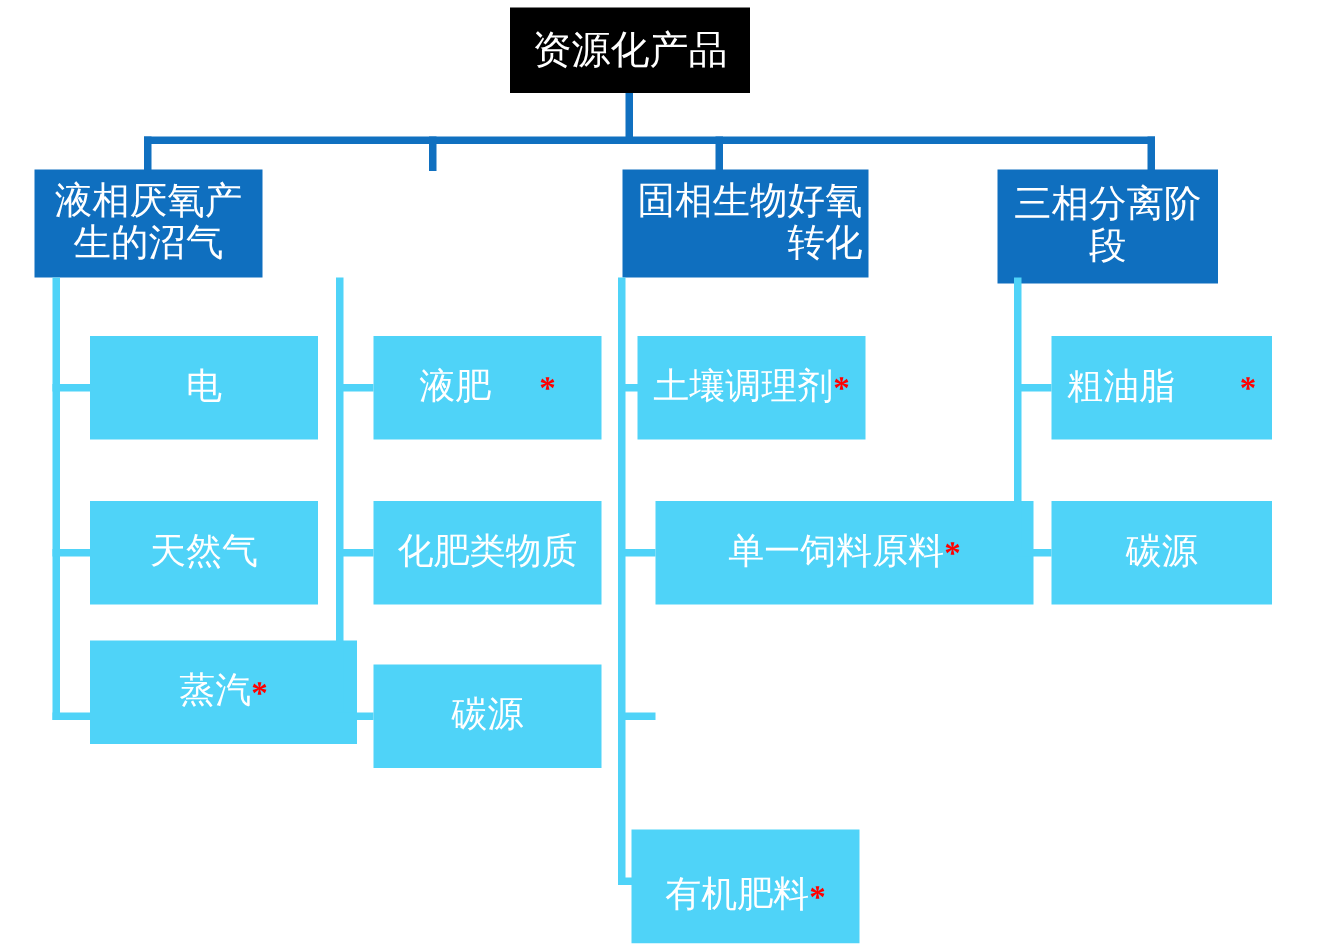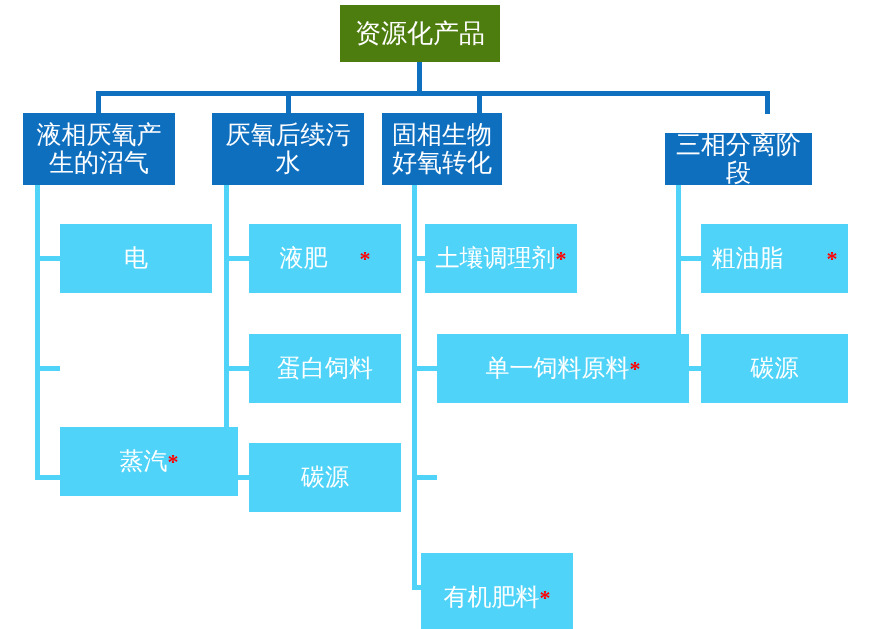--- a/index.html
+++ b/index.html
@@ -24,21 +24,21 @@
     display: flex;
     align-items: center;
     justify-content: center;
     text-align: center;
     color: #ffffff;
     line-height: 1.12;
     padding: 2px 4px;
     white-space: pre-wrap;
   }
   .node-root {
-    background: #4d7c0f;
+    background: #000000;
     font-size: 26px;
   }
   .node-l2 {
     background: #0F6FBF;
     font-size: 25px;
   }
   .node-l3 {
     background: #4FD3F8;
     font-size: 24px;
   }
@@ -79,64 +79,64 @@
   </div>
 
   <div class="conn conn-l2" style="left:35px; top:185px; width:5px; height:295px;"></div>
   <div class="conn conn-l2" style="left:35px; top:256px; width:25px; height:5px;"></div>
   <div class="conn conn-l2" style="left:35px; top:366px; width:25px; height:5px;"></div>
   <div class="conn conn-l2" style="left:35px; top:475px; width:25px; height:5px;"></div>
 
   <div class="node node-l3" style="left:60px; top:224px; width:152px; height:69px;">
     <span>电</span><span class="ast"></span>
   </div>
+  <div class="node node-l3" style="left:60px; top:334px; width:152px; height:69px;">
+    <span>天然气</span><span class="ast"></span>
+  </div>
   <div class="node node-l3" style="left:60px; top:427px; width:178px; height:69px;text-align:right;">
     <span>蒸汽</span><span class="ast">*</span>
   </div>
 
-  <div class="node node-l2" style="left:212px; top:113px; width:152px; height:72px;">
-    <span>厌氧后续污水</span>
-  </div>
 
   <div class="conn conn-l2" style="left:224px; top:185px; width:5px; height:295px;"></div>
   <div class="conn conn-l2" style="left:224px; top:256px; width:25px; height:5px;"></div>
   <div class="conn conn-l2" style="left:224px; top:366px; width:25px; height:5px;"></div>
   <div class="conn conn-l2" style="left:224px; top:475px; width:25px; height:5px;"></div>
 
   <div class="node node-l3" style="left:249px; top:224px; width:152px; height:69px;gap:32px;">
     <span>液肥</span><span class="ast">*</span>
   </div>
   <div class="node node-l3" style="left:249px; top:334px; width:152px; height:69px;">
-    <span>蛋白饲料</span><span class="ast"></span>
+    <span>化肥类物质</span><span class="ast"></span>
   </div>
   <div class="node node-l3" style="left:249px; top:443px; width:152px; height:69px;">
     <span>碳源</span><span class="ast"></span>
   </div>
 
-  <div class="node node-l2" style="left:382px; top:113px; width:120px; height:72px;">
+  <div class="node node-l2" style="left:415px; top:113px; width:164px; height:72px;text-align:right;">
     <span>固相生物好氧转化</span>
   </div>
 
   <div class="conn conn-l2" style="left:412px; top:185px; width:5px; height:405px;"></div>
   <div class="conn conn-l2" style="left:412px; top:256px; width:25px; height:5px;"></div>
   <div class="conn conn-l2" style="left:412px; top:366px; width:25px; height:5px;"></div>
   <div class="conn conn-l2" style="left:412px; top:475px; width:25px; height:5px;"></div>
   <div class="conn conn-l2" style="left:412px; top:585px; width:25px; height:5px;"></div>
 
   <div class="node node-l3" style="left:425px; top:224px; width:152px; height:69px;">
     <span>土壤调理剂</span><span class="ast">*</span>
   </div>
   <div class="node node-l3" style="left:437px; top:334px; width:252px; height:69px;">
     <span>单一饲料原料</span><span class="ast">*</span>
   </div>
   <div class="node node-l3" style="left:421px; top:553px; width:152px; height:89px;">
     <span>有机肥料</span><span class="ast">*</span>
   </div>
 
-  <div class="node node-l2" style="left:665px; top:113px; width:147px; height:52px;margin-top:20px;">
+  <div class="node node-l2" style="left:665px; top:113px; width:147px; height:76px;">
     <span>三相分离阶段</span>
   </div>
 
   <div class="conn conn-l2" style="left:676px; top:185px; width:5px; height:186px;"></div>
   <div class="conn conn-l2" style="left:676px; top:256px; width:25px; height:5px;"></div>
   <div class="conn conn-l2" style="left:676px; top:366px; width:25px; height:5px;"></div>
 
   <div class="node node-l3" style="left:701px; top:224px; width:147px; height:69px;gap:43px;">
     <span>粗油脂</span><span class="ast">*</span>
   </div>

